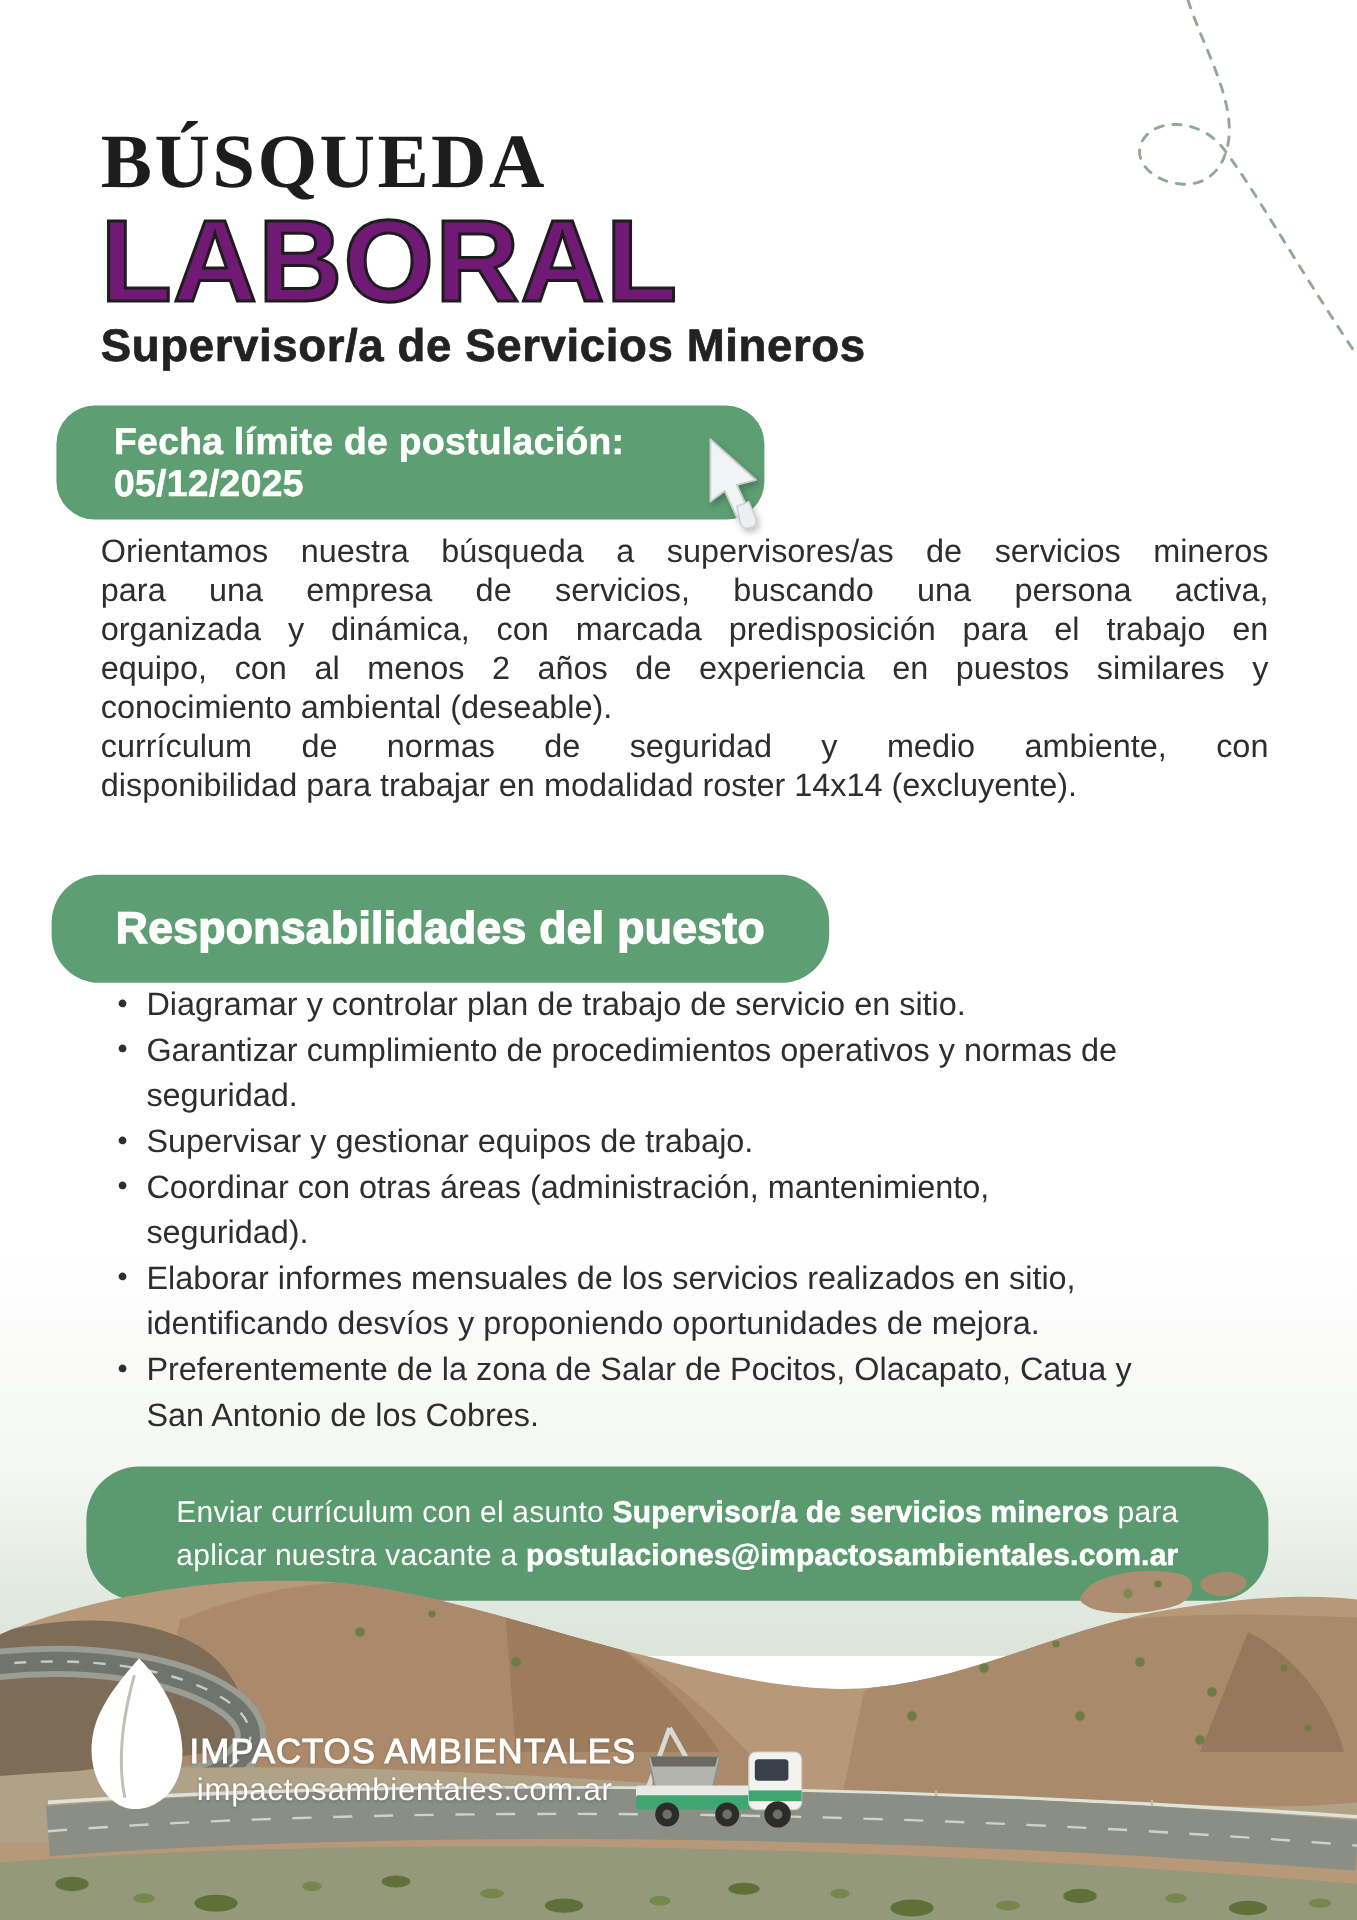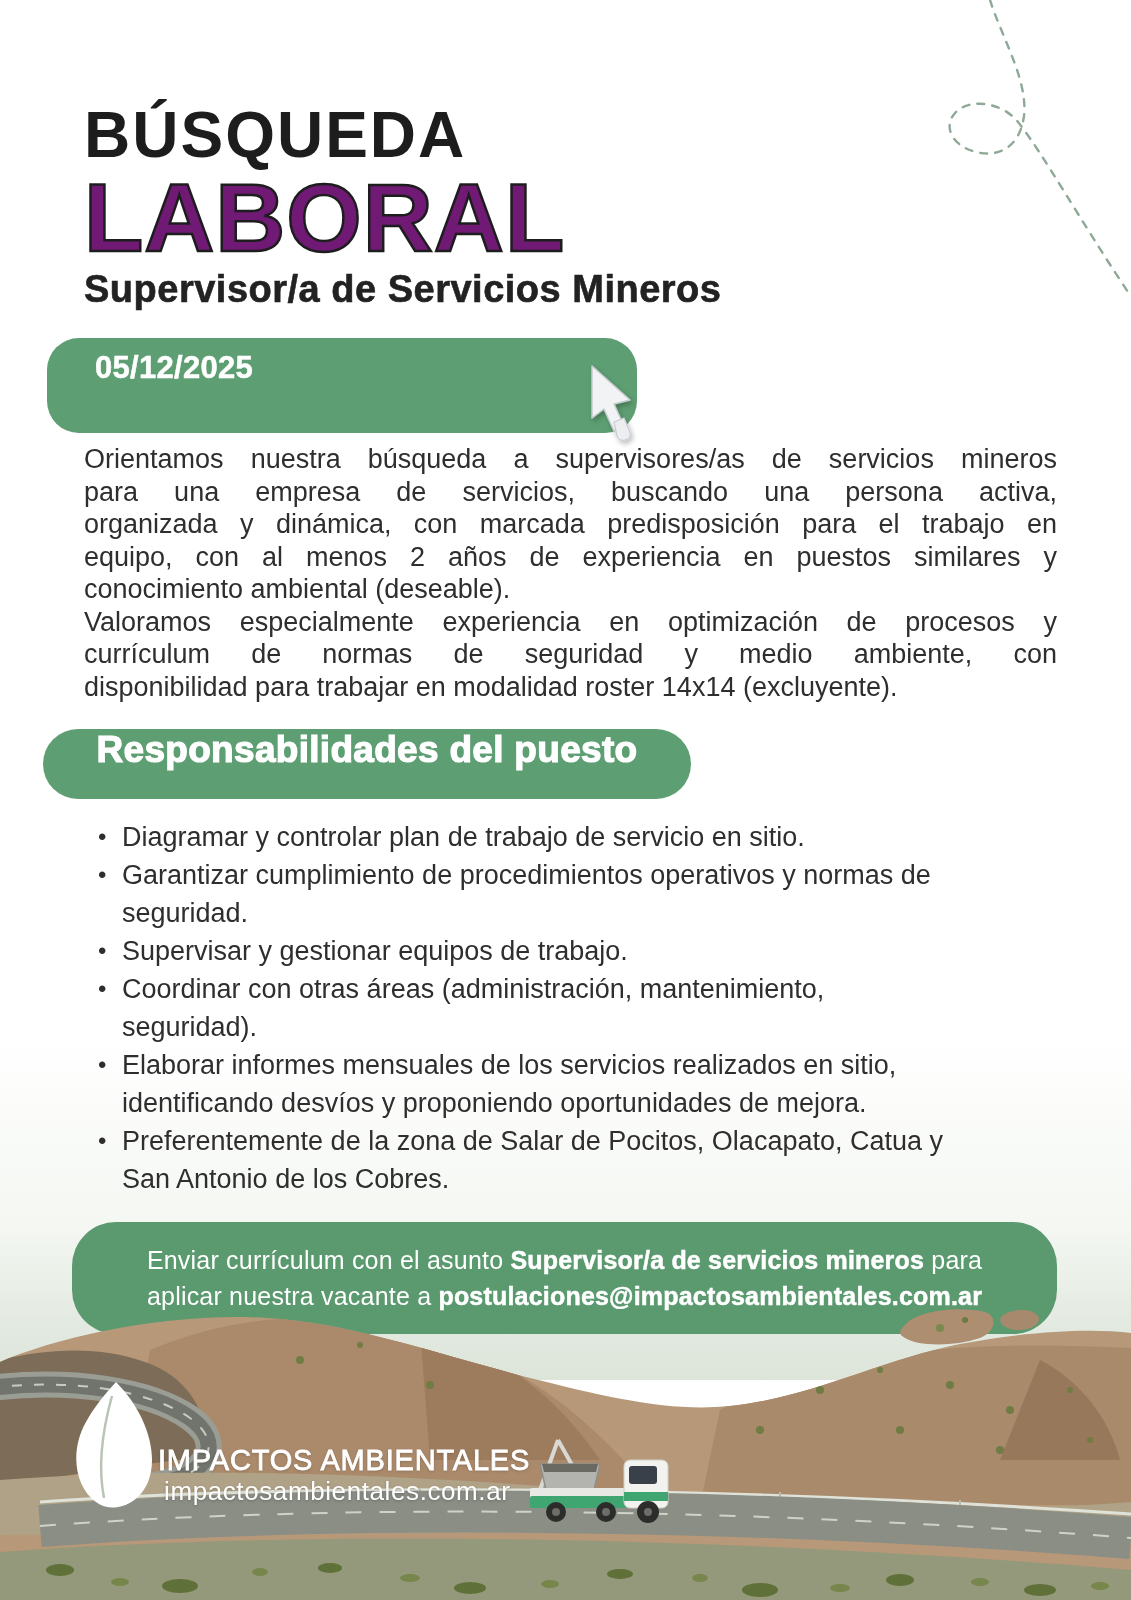--- a/index.html
+++ b/index.html
@@ -8,21 +8,21 @@
     background:#ffffff;
     font-family:"Liberation Sans","DejaVu Sans",sans-serif;
   }
   .bg-fade{
     position:absolute;left:0;top:1040px;width:1131px;height:340px;
     background:linear-gradient(180deg,#ffffff 0%,#f4f7f2 55%,#e2e9e0 85%,#dde5db 100%);
   }
   .dotted-curve{position:absolute;left:880px;top:0;width:251px;height:300px;}
   .title-block{position:absolute;left:84px;top:100px;color:#1d1d1d;}
   .title-line1{
-    font-size:64px;font-weight:700;letter-spacing:2px;line-height:70px;color:#1d1d1d;
+    font-size:64px;font-weight:700;letter-spacing:2px;line-height:70px;color:#1d1d1d;font-family:Liberation Serif, serif;
   }
   .title-line2{
     font-size:97px;font-weight:900;letter-spacing:1px;line-height:96px;color:#701a75;
     -webkit-text-stroke:2.5px #1d1d1d;
   }
   .subtitle{
     font-size:38px;font-weight:700;letter-spacing:0.5px;line-height:46px;color:#222222;
     -webkit-text-stroke:0.6px #222222;
   }
   .deadline-badge{
@@ -35,23 +35,23 @@
     -webkit-text-stroke:0.5px #ffffff;
   }
   .cursor-icon{position:absolute;left:584px;top:360px;width:66px;height:88px;}
   .intro{
     position:absolute;left:84px;top:443px;width:973px;
     font-size:27px;line-height:32.5px;color:#2e2e2e;
   }
   .jline{text-align:justify;text-align-last:justify;}
   .lline{text-align:left;}
   .section-badge{
-    position:absolute;left:43px;top:729px;width:648px;height:70px;
+    position:absolute;left:43px;top:729px;width:648px;height:90px;
     background:#5d9e72;border-radius:40px;box-sizing:border-box;
-    display:flex;align-items:flex-start;justify-content:center;
+    display:flex;align-items:center;justify-content:center;
   }
   .section-badge .heading{
     color:#ffffff;font-size:37px;font-weight:800;letter-spacing:0.3px;
     -webkit-text-stroke:1.2px #ffffff;
   }
   ul.bullets{
     position:absolute;left:84px;top:818px;width:965px;margin:0;padding:0;
     list-style:none;font-size:27px;line-height:38px;color:#2e2e2e;
   }
   ul.bullets li{
@@ -92,20 +92,21 @@
     <path d="M110,0 C122,38 148,80 144,116 C140,146 120,158 96,152 C72,146 62,126 76,112 C90,98 122,102 138,122 C162,152 200,220 248,292" fill="none" stroke="#8fa996" stroke-width="2.4" stroke-dasharray="7 8" stroke-linecap="round"></path>
   </svg>
 
   <div class="title-block">
     <div class="title-line1">BÚSQUEDA</div>
     <div class="title-line2">LABORAL</div>
     <div class="subtitle">Supervisor/a de Servicios Mineros</div>
   </div>
 
   <div class="deadline-badge">
+    <div class="line">Fecha límite de postulación:</div>
     <div class="line">05/12/2025</div>
   </div>
 
   <svg class="cursor-icon" viewBox="0 0 66 88">
     <g filter="url(#csh)">
       <path d="M8,6 L46,40 L30,44 L40,66 L30,71 L20,49 L8,58 Z" fill="#f2f3f5" stroke="#c9ccd1" stroke-width="1.5" stroke-linejoin="round"></path>
       <path d="M30,62 L40,58 L46,72 C47,76 45,79 41,80 C37,81 34,79 33,76 Z" fill="#eceef0" stroke="#c9ccd1" stroke-width="1.2"></path>
     </g>
     <defs>
       <filter id="csh" x="-20%" y="-20%" width="160%" height="160%">
@@ -113,21 +114,20 @@
       </filter>
     </defs>
   </svg>
 
   <div class="intro">
     <div class="jline">Orientamos nuestra búsqueda a supervisores/as de servicios mineros</div>
     <div class="jline">para una empresa de servicios, buscando una persona activa,</div>
     <div class="jline">organizada y dinámica, con marcada predisposición para el trabajo en</div>
     <div class="jline">equipo, con al menos 2 años de experiencia en puestos similares y</div>
     <div class="lline">conocimiento ambiental (deseable).</div>
-    <div class="jline">Valoramos especialmente experiencia en optimización de procesos y</div>
     <div class="jline">currículum de normas de seguridad y medio ambiente, con</div>
     <div class="lline">disponibilidad para trabajar en modalidad roster 14x14 (excluyente).</div>
   </div>
 
   <div class="section-badge">
     <span class="heading">Responsabilidades del puesto</span>
   </div>
 
   <ul class="bullets">
     <li>Diagramar y controlar plan de trabajo de servicio en sitio.</li>

